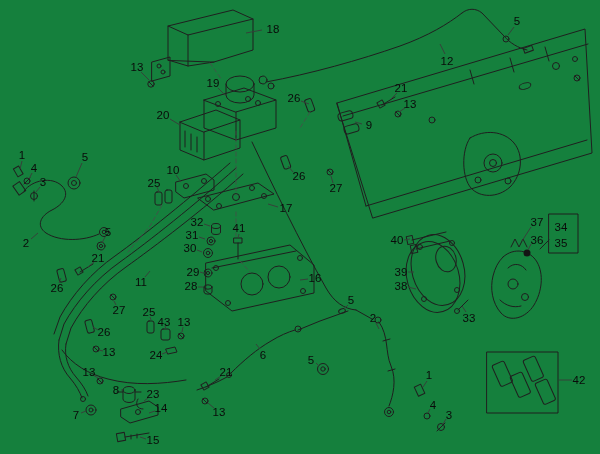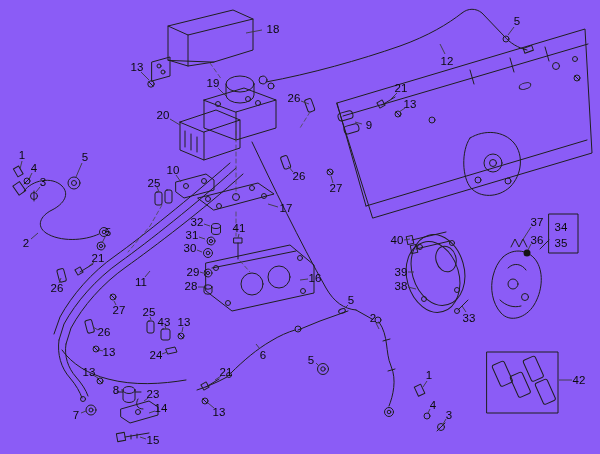--- a/index.html
+++ b/index.html
@@ -1,16 +1,16 @@
 <!DOCTYPE html>
 <html><head>
 <meta charset="utf-8">
 <style>
   html,body{margin:0;padding:0;background:#ffffff;}
-  .stage{position:relative;width:600px;height:454px;background:#8b5cf6;overflow:hidden;}
+  .stage{position:relative;width:600px;height:454px;background:#15803d;overflow:hidden;}
   svg{display:block;}
   .art path,.art rect,.art circle,.art ellipse,.art line{
     stroke:#1f1f1f;stroke-width:1;fill:none;stroke-linecap:round;stroke-linejoin:round;
   }
   .dash path{stroke-dasharray:4 3;stroke-width:0.8;stroke:#4a4a4a;}
   .leader{stroke:#3a3a3a;stroke-width:0.9;}
   text.callout{font-family:"Liberation Sans",sans-serif;font-size:11.5px;fill:#0a0a0a;text-anchor:middle;}
 </style>
 </head>
 <body>

